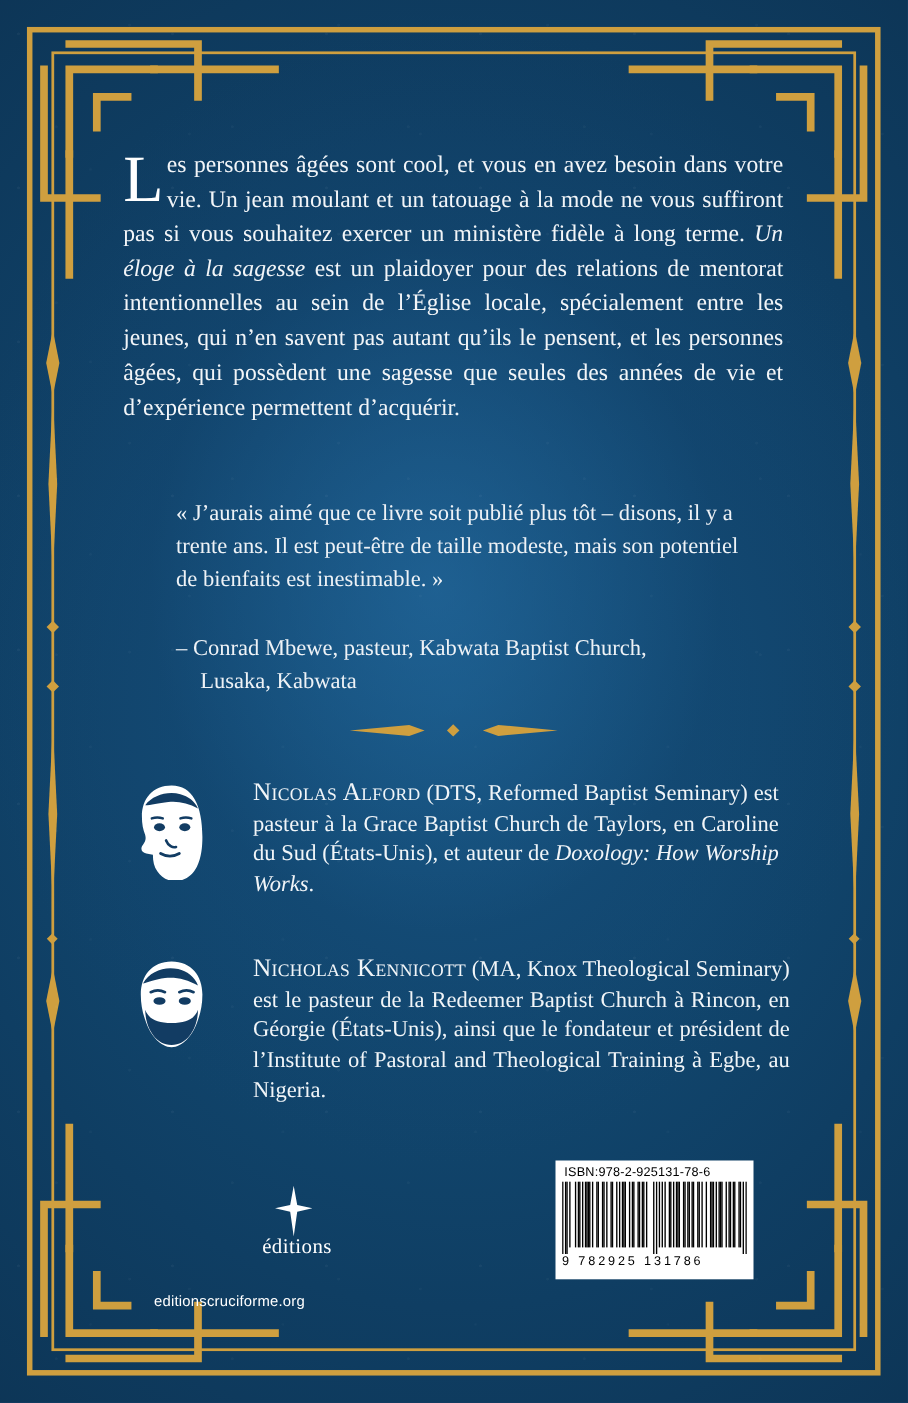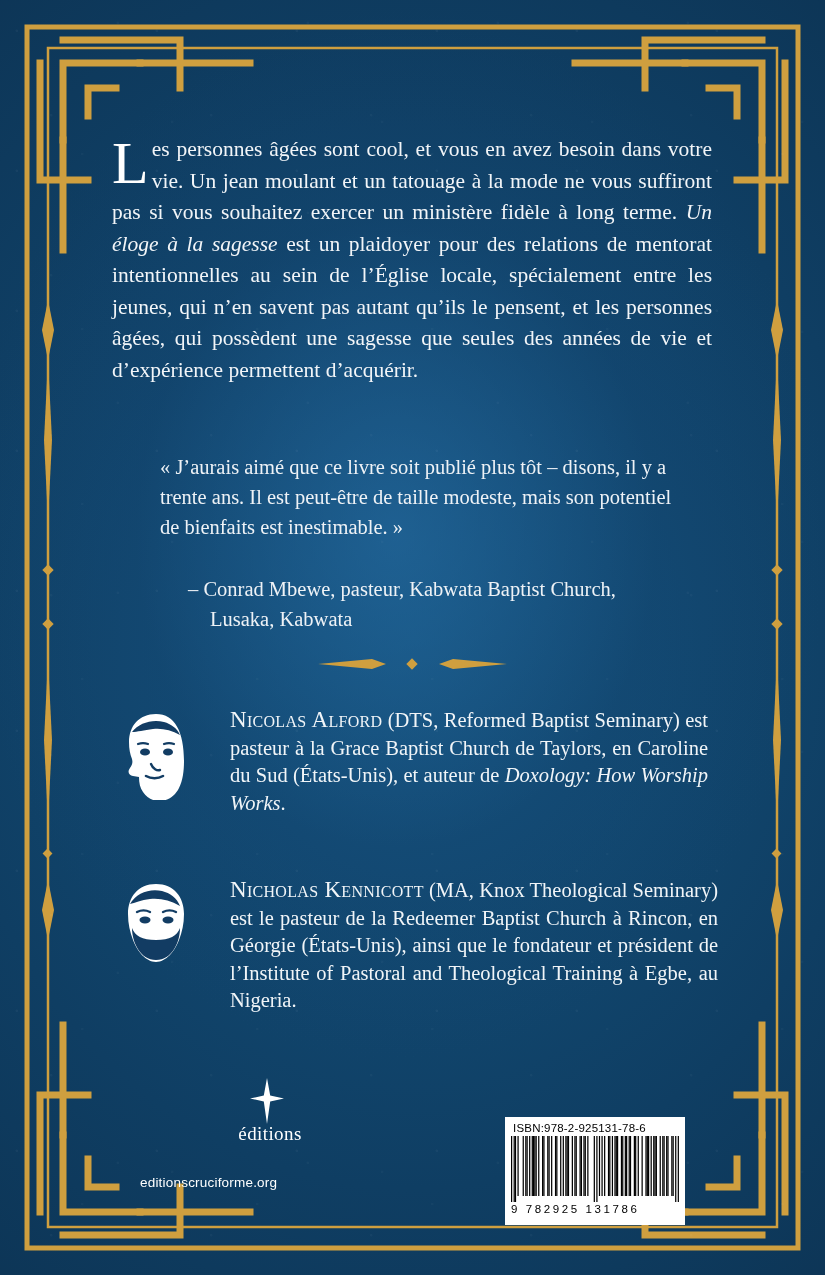--- a/index.html
+++ b/index.html
@@ -91,40 +91,39 @@
     line-height: 30px;
   }
   .quote-attr {
     position: absolute;
     left: 160px;
     top: 574px;
     width: 540px;
     color: #eef2f6;
     font-size: 20.5px;
     line-height: 30px;
-    margin-left: 28px;
   }
   .quote-attr .indent { display: block; padding-left: 22px; }
 
   
   .divider {
     position: absolute;
     left: 300px;
     top: 650px;
     width: 225px;
     height: 28px;
   }
 
   
   .author-block {
     position: absolute;
     color: #f1f5f8;
   }
   #author-1 { left: 118px; top: 706px; width: 590px; }
-  #author-2 { left: 118px; top: 866px; width: 600px; margin-top: 10px; }
+  #author-2 { left: 118px; top: 866px; width: 600px; }
 
   .author-avatar {
     position: absolute;
     left: 0;
     top: 6px;
     width: 76px;
     height: 88px;
   }
   .author-text {
     margin-left: 112px;
@@ -175,21 +174,21 @@
     color: #ffffff;
     font-size: 13.5px;
     font-family: "Liberation Sans", sans-serif;
     letter-spacing: 0.2px;
   }
 
   
   .barcode-box {
     position: absolute;
     left: 505px;
-    top: 1117px;
+    top: 1055px;
     width: 180px;
     height: 108px;
     background: #ffffff;
     padding: 4px 6px 6px 6px;
     box-sizing: border-box;
   }
   .isbn-line {
     font-family: "Liberation Sans", sans-serif;
     font-size: 11.5px;
     color: #000;

